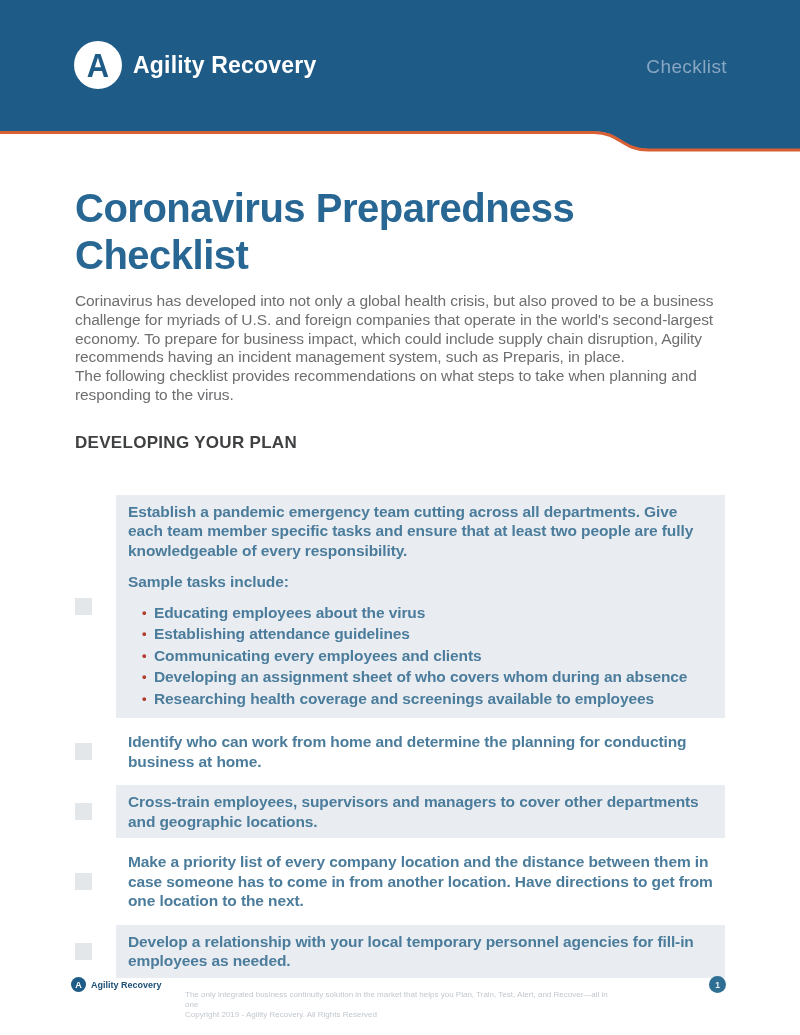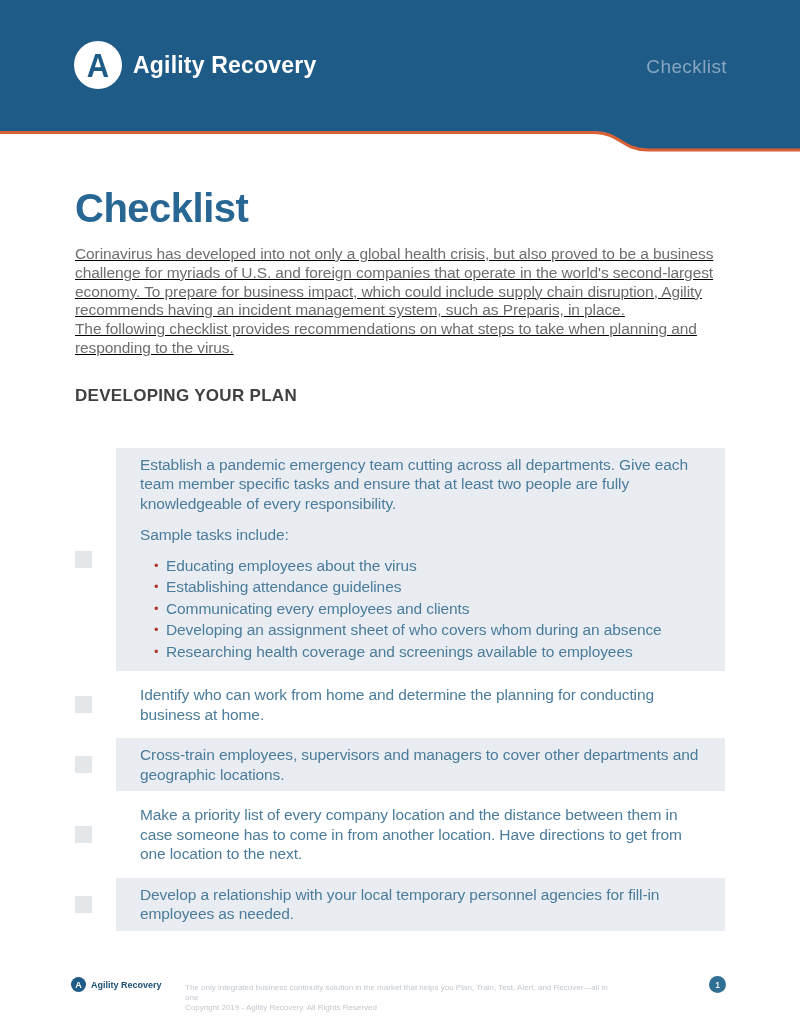--- a/index.html
+++ b/index.html
@@ -40,58 +40,58 @@
     position:absolute;right:73px;top:56px;color:var(--header-label);
     font-size:19px;font-weight:400;letter-spacing:0.4px;
   }
   
   .main{margin:0 75px;}
   .page-title{
     margin:30px 0 0 0;color:var(--title-blue);
     font-size:40px;line-height:47px;font-weight:bold;letter-spacing:-0.5px;
   }
   .page-title span{display:block;}
-  .intro{max-width:660px;text-decoration:underline;}
+  .intro{max-width:660px;}
   .intro p{
     margin:0;color:var(--body-gray);font-size:15.5px;line-height:18.8px;letter-spacing:-0.1px;
   }
   .intro p:first-child{margin-top:13px;}
   .section-heading{
     margin:28px 0 18px 0;color:var(--heading-dark);
     font-size:17px;font-weight:bold;letter-spacing:0.3px;
   }
   
   .checklist{margin-top:42px;}
   .check-row{display:flex;align-items:center;margin-bottom:7px;}
   .checkbox{
     flex:0 0 17px;width:17px;height:17px;background:var(--checkbox-gray);
     margin-right:24px;
   }
   .check-content{
-    flex:1;padding:7px 24px;color:var(--item-text);
-    font-size:15.5px;line-height:19.5px;letter-spacing:-0.1px;
+    flex:1;padding:7px 12px;color:var(--item-text);
+    font-size:15.5px;line-height:19.5px;letter-spacing:-0.1px;font-weight:bold;
   }
   .check-content.hl{background:var(--item-bg);}
   .check-para{margin:0;}
   .check-para ~ .check-para{margin-top:12px;}
   .bullets{list-style:none;margin:10px 0 2px 0;padding:0 0 0 14px;}
   .bullets li{line-height:21.5px;position:relative;padding-left:12px;}
   .bullets li::before{
     content:"\2022";color:var(--bullet-red);position:absolute;left:0;top:0;font-size:13px;
   }
   
   .footer{position:absolute;left:0;top:971px;width:800px;height:32px;}
   .f-logo{position:absolute;left:71px;top:6px;display:flex;align-items:center;}
   .f-logo-circle{
     width:15px;height:15px;border-radius:50%;background:var(--header-blue);
     color:#ffffff;font-size:9px;font-weight:bold;
     display:flex;align-items:center;justify-content:center;
   }
   .f-brand{margin-left:5px;font-size:9px;font-weight:bold;color:#1b4f76;}
-  .f-text{position:absolute;left:185px;top:12px;width:430px;font-size:8px;line-height:10px;color:var(--footer-gray);}
+  .f-text{position:absolute;left:185px;top:19px;width:430px;font-size:8px;line-height:10px;color:var(--footer-gray);}
   .f-page{
     position:absolute;left:709px;top:5px;width:17px;height:17px;border-radius:50%;
     background:#2f6f94;color:#eaf0f4;font-size:8.5px;font-weight:bold;
     display:flex;align-items:center;justify-content:center;
   }
 </style>
 </head>
 <body>
 
 <div class="header">
@@ -103,20 +103,21 @@
     <div class="logo-circle">
       <span class="logo-letter">A</span>
     </div>
     <span class="brand-name">Agility Recovery</span>
   </div>
   <span class="doc-type">Checklist</span>
 </div>
 
 <div class="main">
   <h1 class="page-title">
+    <span>Coronavirus Preparedness</span>
     <span>Checklist</span>
   </h1>
   <div class="intro">
     <p>Corinavirus has developed into not only a global health crisis, but also proved to be a business challenge for myriads of U.S. and foreign companies that operate in the world's second-largest economy. To prepare for business impact, which could include supply chain disruption, Agility recommends having an incident management system, such as Preparis, in place.</p>
     <p>The following checklist provides recommendations on what steps to take when planning and responding to the virus.</p>
   </div>
   <h2 class="section-heading">DEVELOPING YOUR PLAN</h2>
 
   <div class="checklist">
       <div class="check-row">

